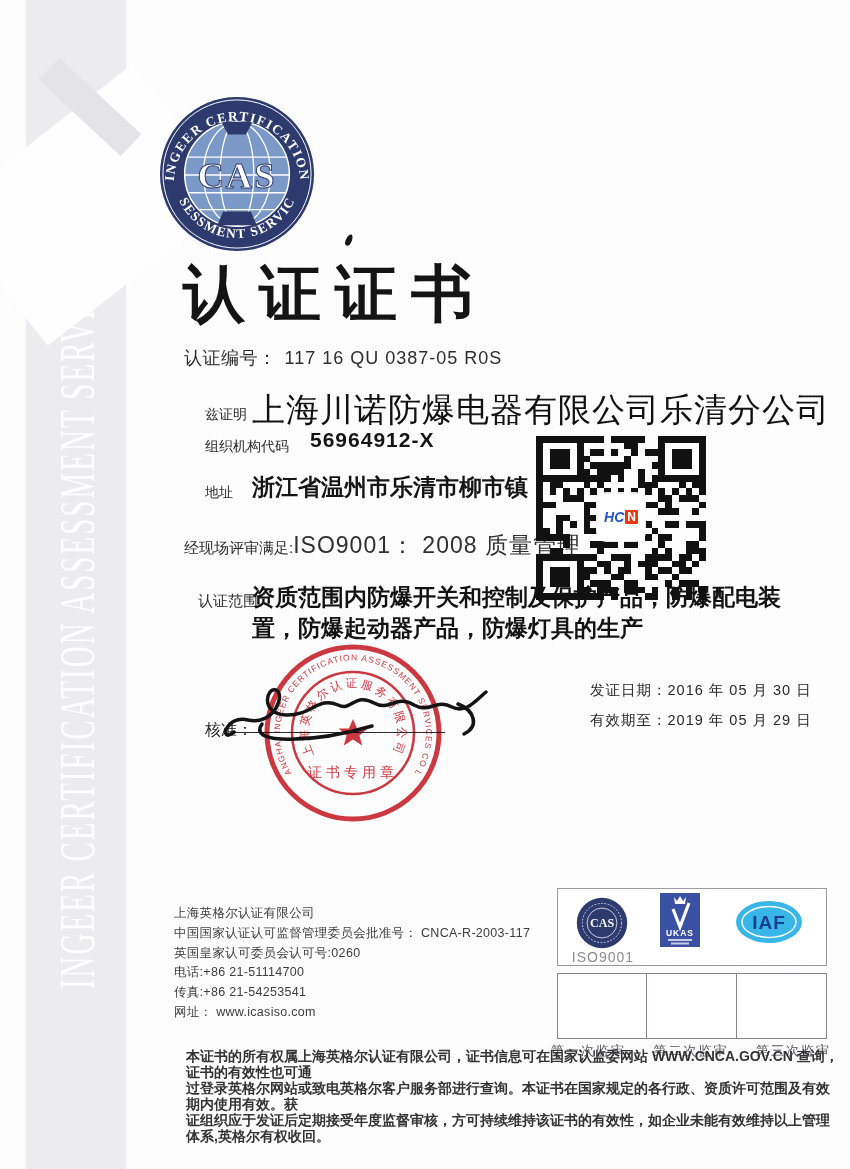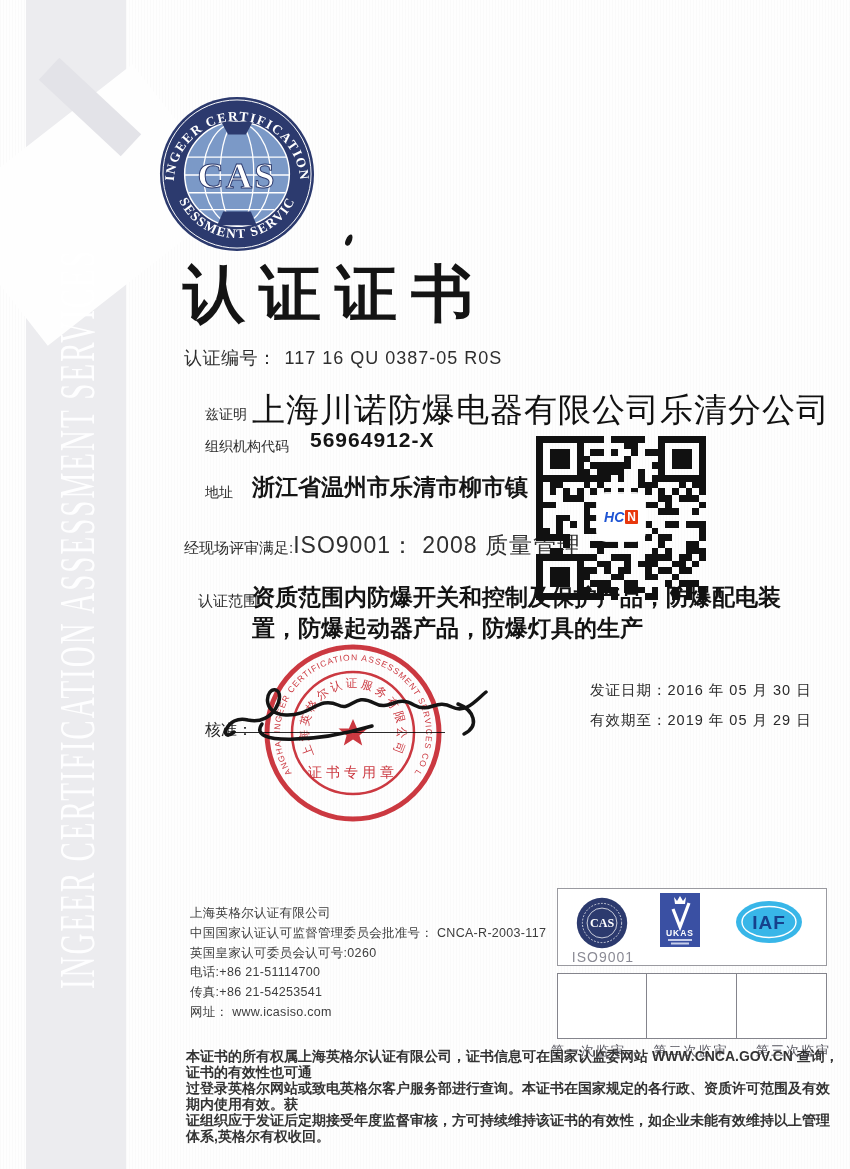--- a/index.html
+++ b/index.html
@@ -53,21 +53,21 @@
     font-weight:700; font-style:italic; font-size:14px;}
   .hcn-h,.hcn-c{color:#1f55d4;}
   .hcn-n{color:#fff; background:#e8380d; font-style:normal; padding:0 2px; margin-left:1px; font-size:12px; border-radius:1px;}
   
   .dates{position:absolute; left:590px; top:675px; font-size:14.5px; letter-spacing:1px; color:#2a2a2a; line-height:30px; white-space:nowrap;}
   .approve-lbl{position:absolute; left:205px; top:696px; font-size:16px; color:#222;margin-top:24px;}
   .sig-line{position:absolute; left:233px; top:732px; width:212px; height:1px; background:#2a2a2a;}
   .stamp{position:absolute; left:258px; top:638px; width:190px; height:190px; opacity:0.9; mix-blend-mode:multiply;}
   .signature{position:absolute; left:222px; top:652px; width:275px; height:100px; z-index:6;}
   
-  .issuer{position:absolute; left:190px; top:904px; font-size:12.5px; line-height:19.8px; color:#3d3d3d; letter-spacing:0.3px;}
+  .issuer{position:absolute; left:174px; top:904px; font-size:12.5px; line-height:19.8px; color:#3d3d3d; letter-spacing:0.3px;}
   
   .acc-box{position:absolute; left:557px; top:888px; width:268px; height:76px; border:1px solid #9a9aa0; background:#fff;}
   .acc-cas{position:absolute; left:16px; top:6px; width:56px; height:56px;}
   .acc-cas-cap{position:absolute; left:10px; top:60px; width:70px; text-align:center; font-size:14px; color:#8b8b95; letter-spacing:1px;}
   .acc-ukas{position:absolute; left:102px; top:4px; width:40px; height:54px;}
   .acc-ukas-cap{position:absolute; left:92px; top:60px; width:60px; text-align:center; font-size:10px; color:#8b8b95; letter-spacing:1px;margin-top:44px;}
   .acc-iaf{position:absolute; left:176px; top:10px; width:70px; height:46px;}
   .audit-table{position:absolute; left:557px; top:973px; width:268px; height:64px; display:grid; grid-template-columns:1fr 1fr 1fr; border:1px solid #84848c; background:#fff;}
   .audit-table .cell{border-right:1px solid #84848c;}
   .audit-table .cell:last-child{border-right:none;}

